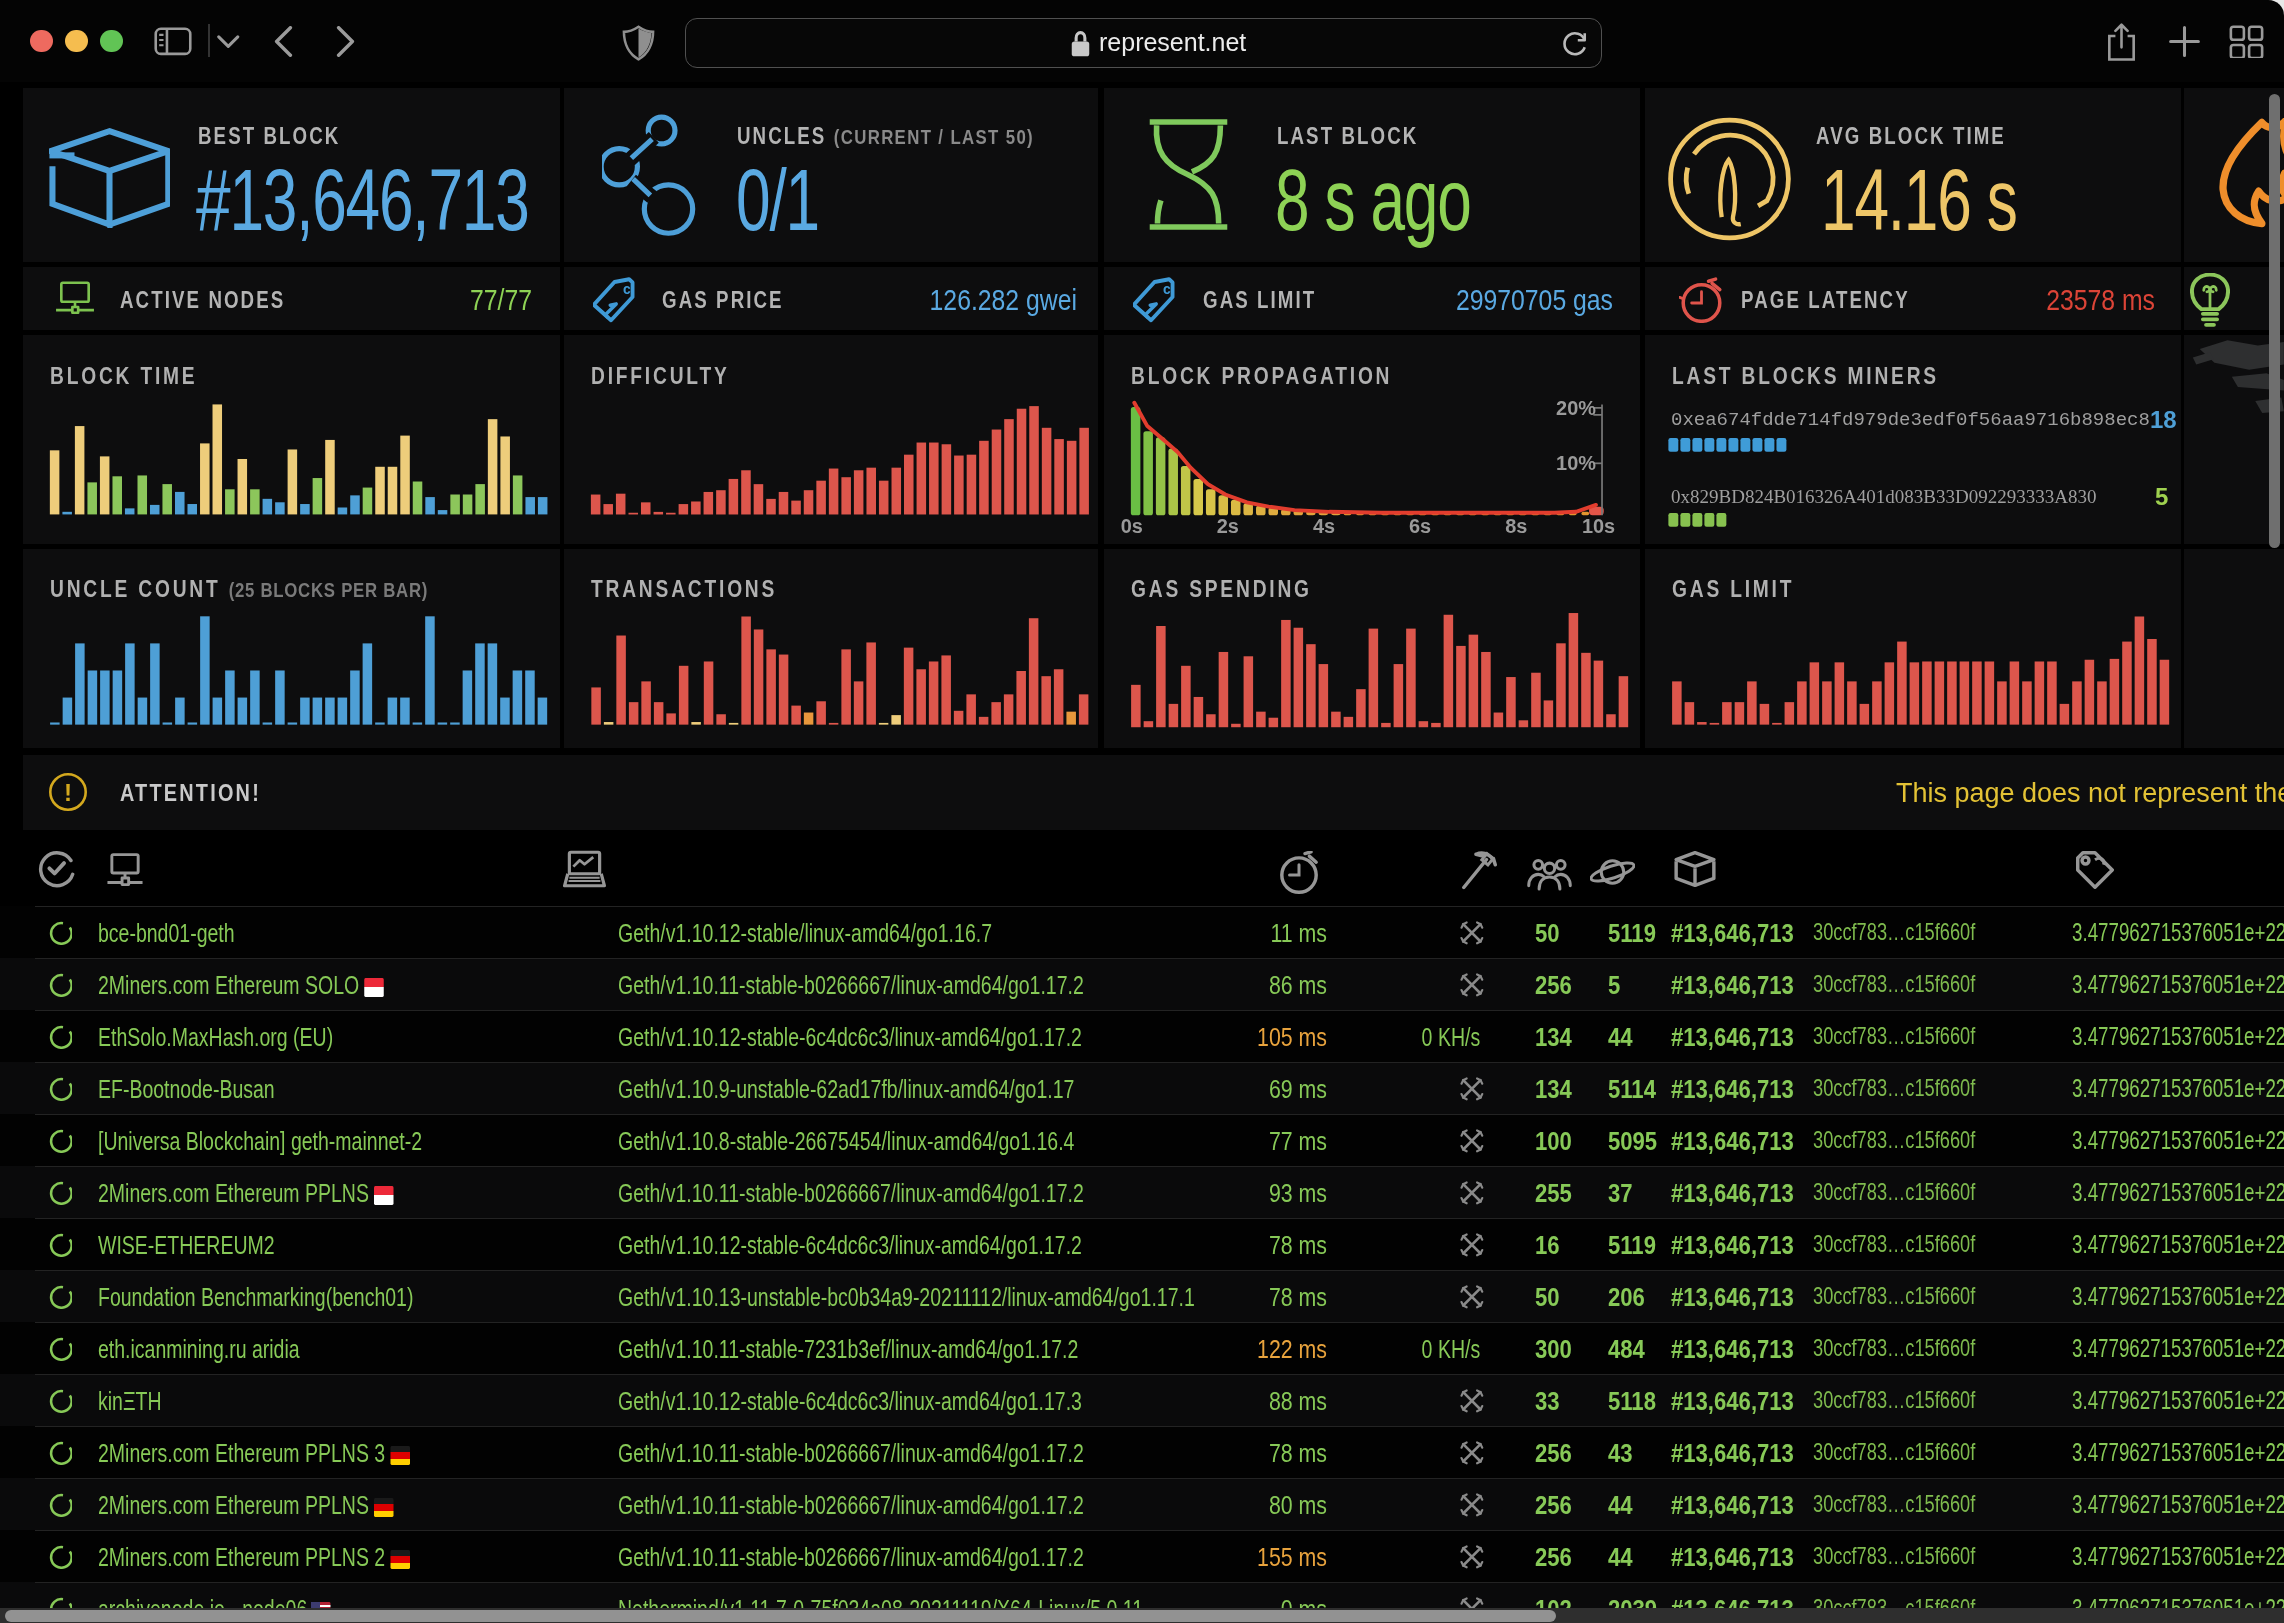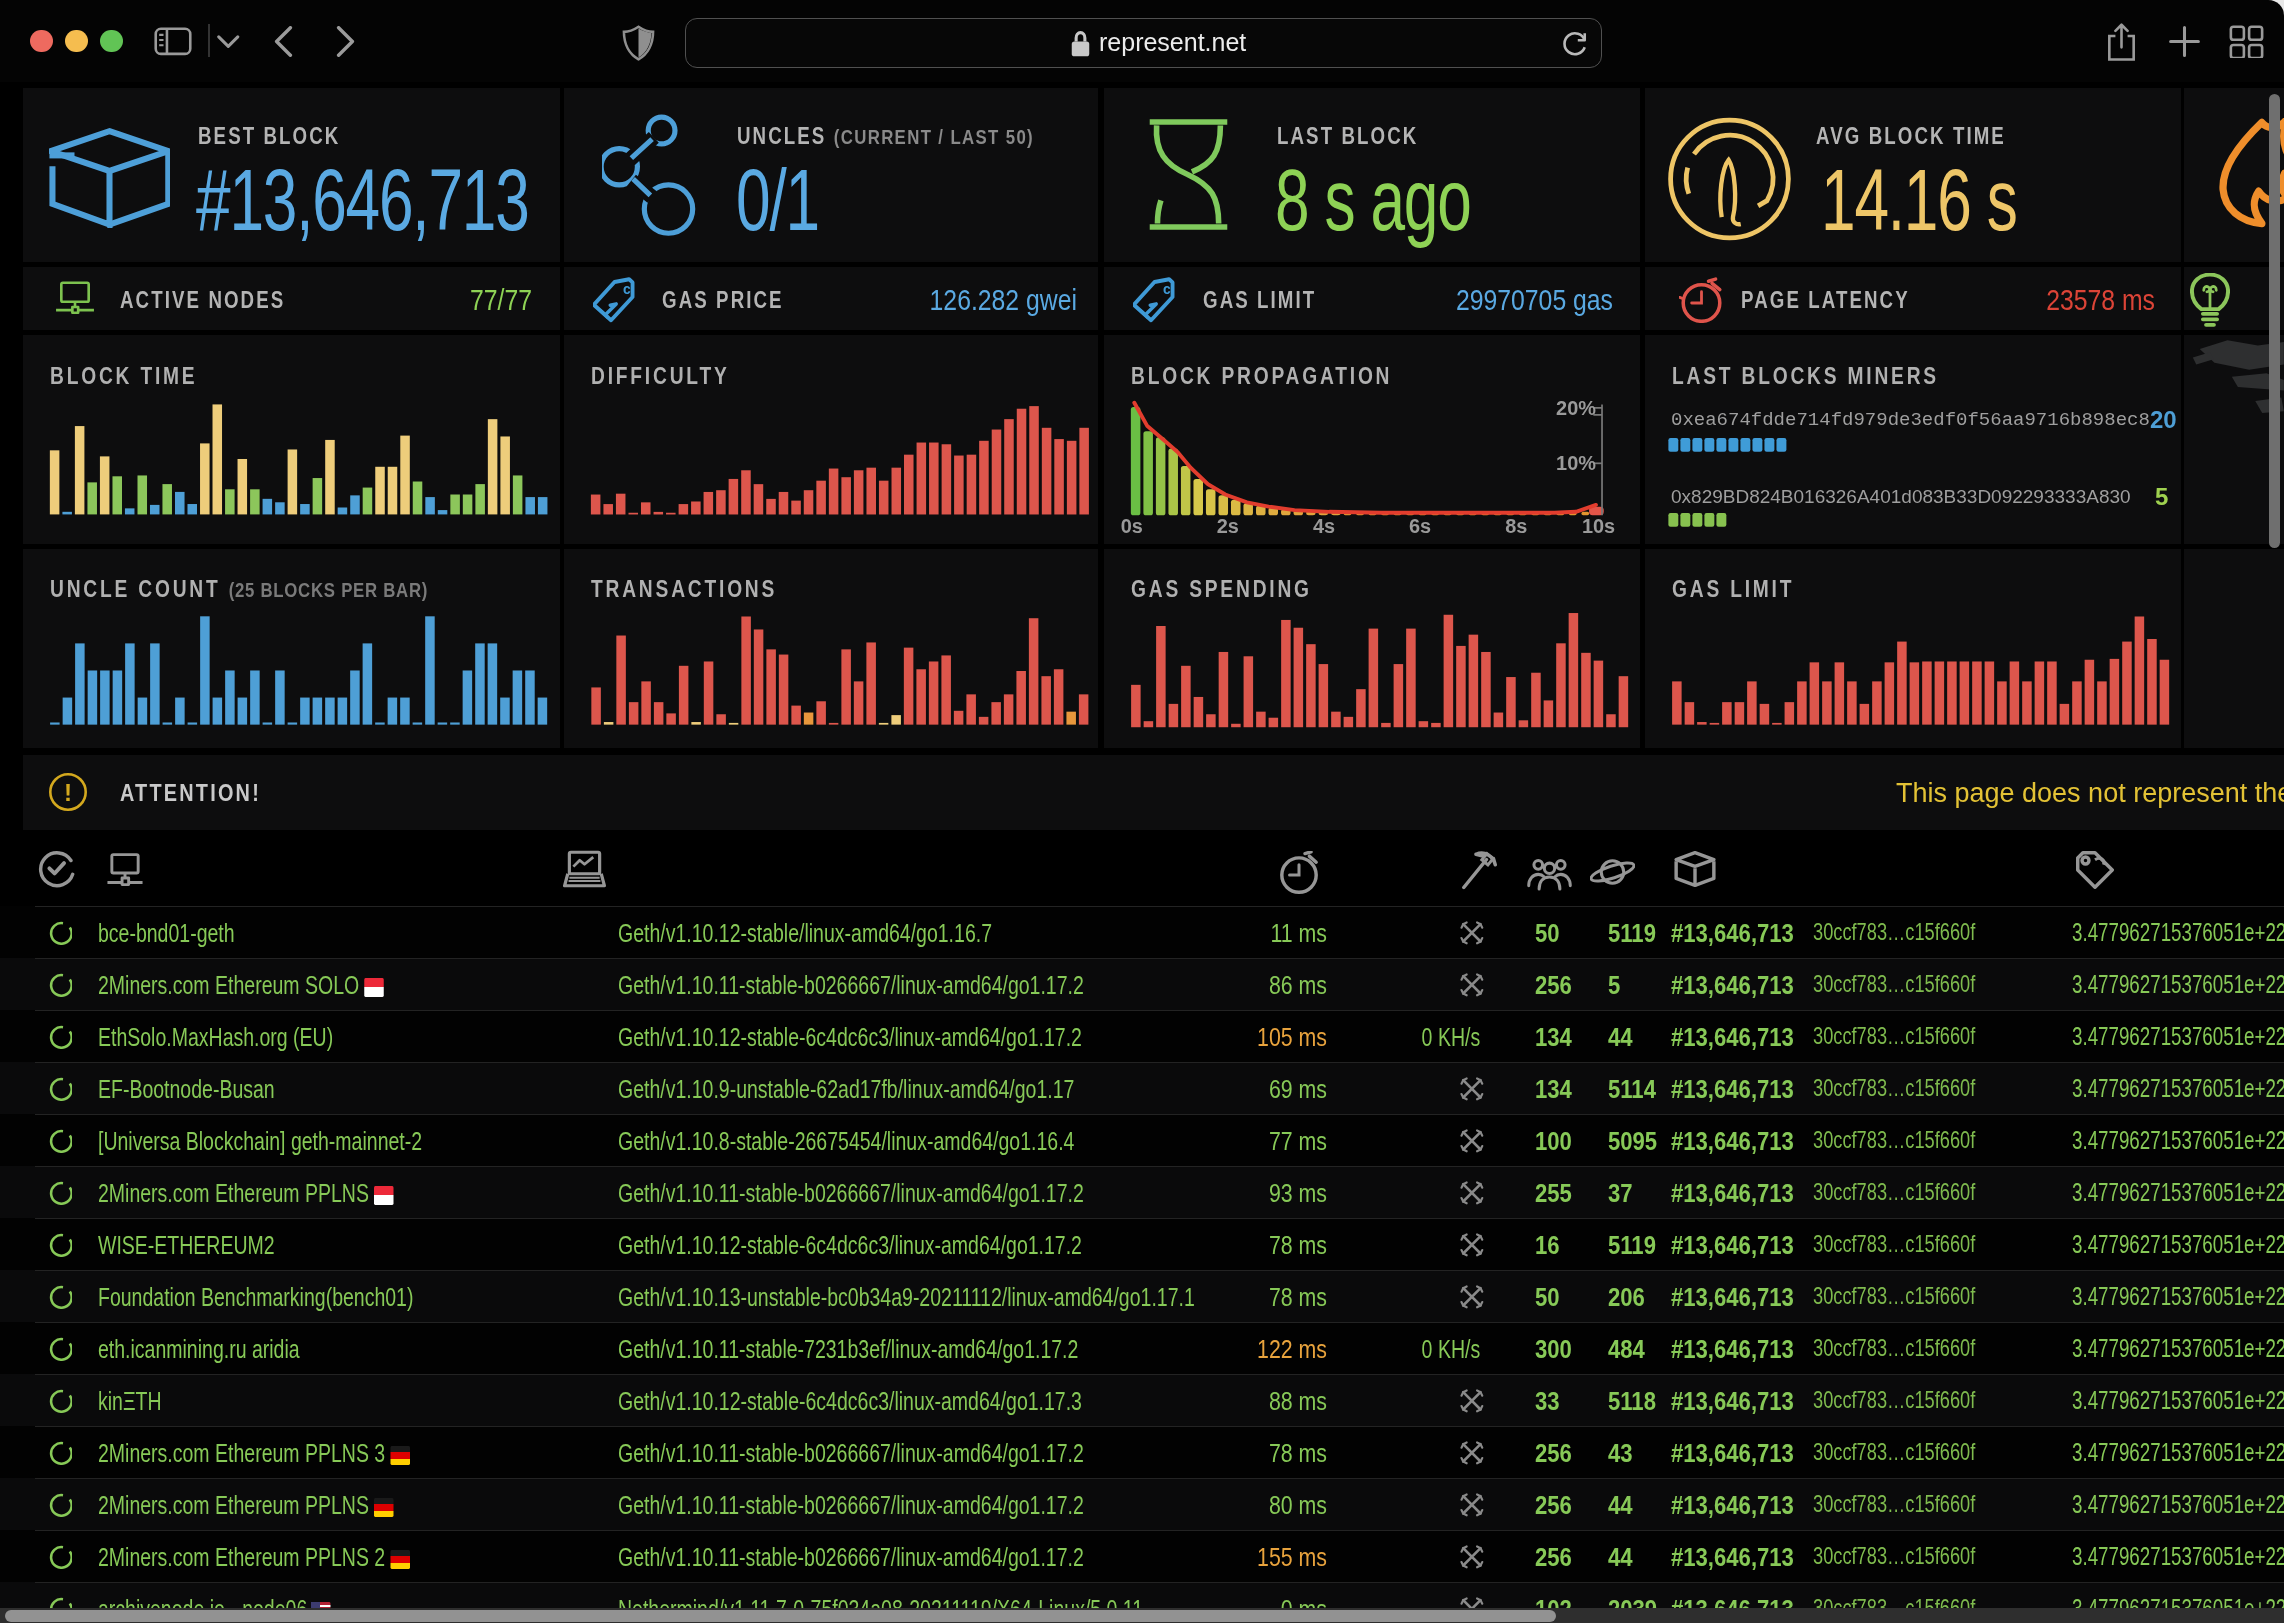--- a/index.html
+++ b/index.html
@@ -305,34 +305,34 @@
     <text x="568" y="156" text-anchor="end" font-size="23" font-weight="bold" fill="#9a9a9a" font-family="Liberation Sans">10%</text>
     <text x="32" y="228" text-anchor="middle" font-size="23" font-weight="bold" fill="#9a9a9a" font-family="Liberation Sans">0s</text>
     <text x="143" y="228" text-anchor="middle" font-size="23" font-weight="bold" fill="#9a9a9a" font-family="Liberation Sans">2s</text>
     <text x="254" y="228" text-anchor="middle" font-size="23" font-weight="bold" fill="#9a9a9a" font-family="Liberation Sans">4s</text>
     <text x="365" y="228" text-anchor="middle" font-size="23" font-weight="bold" fill="#9a9a9a" font-family="Liberation Sans">6s</text>
     <text x="476" y="228" text-anchor="middle" font-size="23" font-weight="bold" fill="#9a9a9a" font-family="Liberation Sans">8s</text>
     <text x="571" y="228" text-anchor="middle" font-size="23" font-weight="bold" fill="#9a9a9a" font-family="Liberation Sans">10s</text>
   </svg>
 <div class="ct" style="left:1672px;top:362px">LAST BLOCKS MINERS</div>
 <div style="position:absolute;left:1671px;top:409px;font-family:'Liberation Mono',monospace;font-size:19px;color:#9f9f9f">0xea674fdde714fd979de3edf0f56aa9716b898ec8</div>
-<div style="position:absolute;left:2150px;top:406px;font-size:24px;font-weight:bold;color:#4e9fd6">20</div>
+<div style="position:absolute;left:2150px;top:406px;font-size:24px;font-weight:bold;color:#4e9fd6">18</div>
 <svg style="position:absolute;left:1668px;top:438px" width="139" height="14.7" viewBox="0 0 160 17">
     <rect x="0.0" y="0" width="11.5" height="16" rx="2.5" fill="#3f9cd8"></rect>
     <rect x="13.9" y="0" width="11.5" height="16" rx="2.5" fill="#3f9cd8"></rect>
     <rect x="27.8" y="0" width="11.5" height="16" rx="2.5" fill="#3f9cd8"></rect>
     <rect x="41.7" y="0" width="11.5" height="16" rx="2.5" fill="#3f9cd8"></rect>
     <rect x="55.6" y="0" width="11.5" height="16" rx="2.5" fill="#3f9cd8"></rect>
     <rect x="69.5" y="0" width="11.5" height="16" rx="2.5" fill="#3f9cd8"></rect>
     <rect x="83.4" y="0" width="11.5" height="16" rx="2.5" fill="#3f9cd8"></rect>
     <rect x="97.3" y="0" width="11.5" height="16" rx="2.5" fill="#3f9cd8"></rect>
     <rect x="111.2" y="0" width="11.5" height="16" rx="2.5" fill="#3f9cd8"></rect>
     <rect x="125.1" y="0" width="11.5" height="16" rx="2.5" fill="#3f9cd8"></rect>
   </svg>
-<div style="position:absolute;left:1671px;top:486px;font-family:Liberation Sans, sans-serif;font-size:19px;color:#9f9f9f">0x829BD824B016326A401d083B33D092293333A830</div>
+<div style="position:absolute;left:1671px;top:486px;font-family:Liberation Serif, serif;font-size:19px;color:#9f9f9f">0x829BD824B016326A401d083B33D092293333A830</div>
 <div style="position:absolute;left:2155px;top:483px;font-size:24px;font-weight:bold;color:#9fd14f">5</div>
 <svg style="position:absolute;left:1668px;top:513px" width="139" height="14.7" viewBox="0 0 160 17">
     <rect x="0.0" y="0" width="11.5" height="16" rx="2.5" fill="#87c14f"></rect>
     <rect x="13.9" y="0" width="11.5" height="16" rx="2.5" fill="#87c14f"></rect>
     <rect x="27.8" y="0" width="11.5" height="16" rx="2.5" fill="#87c14f"></rect>
     <rect x="41.7" y="0" width="11.5" height="16" rx="2.5" fill="#87c14f"></rect>
     <rect x="55.6" y="0" width="11.5" height="16" rx="2.5" fill="#87c14f"></rect>
   </svg>
 <svg style="position:absolute;left:2184px;top:335px" width="100" height="209" viewBox="0 0 115 241">
     <g fill="#2e2f30">

